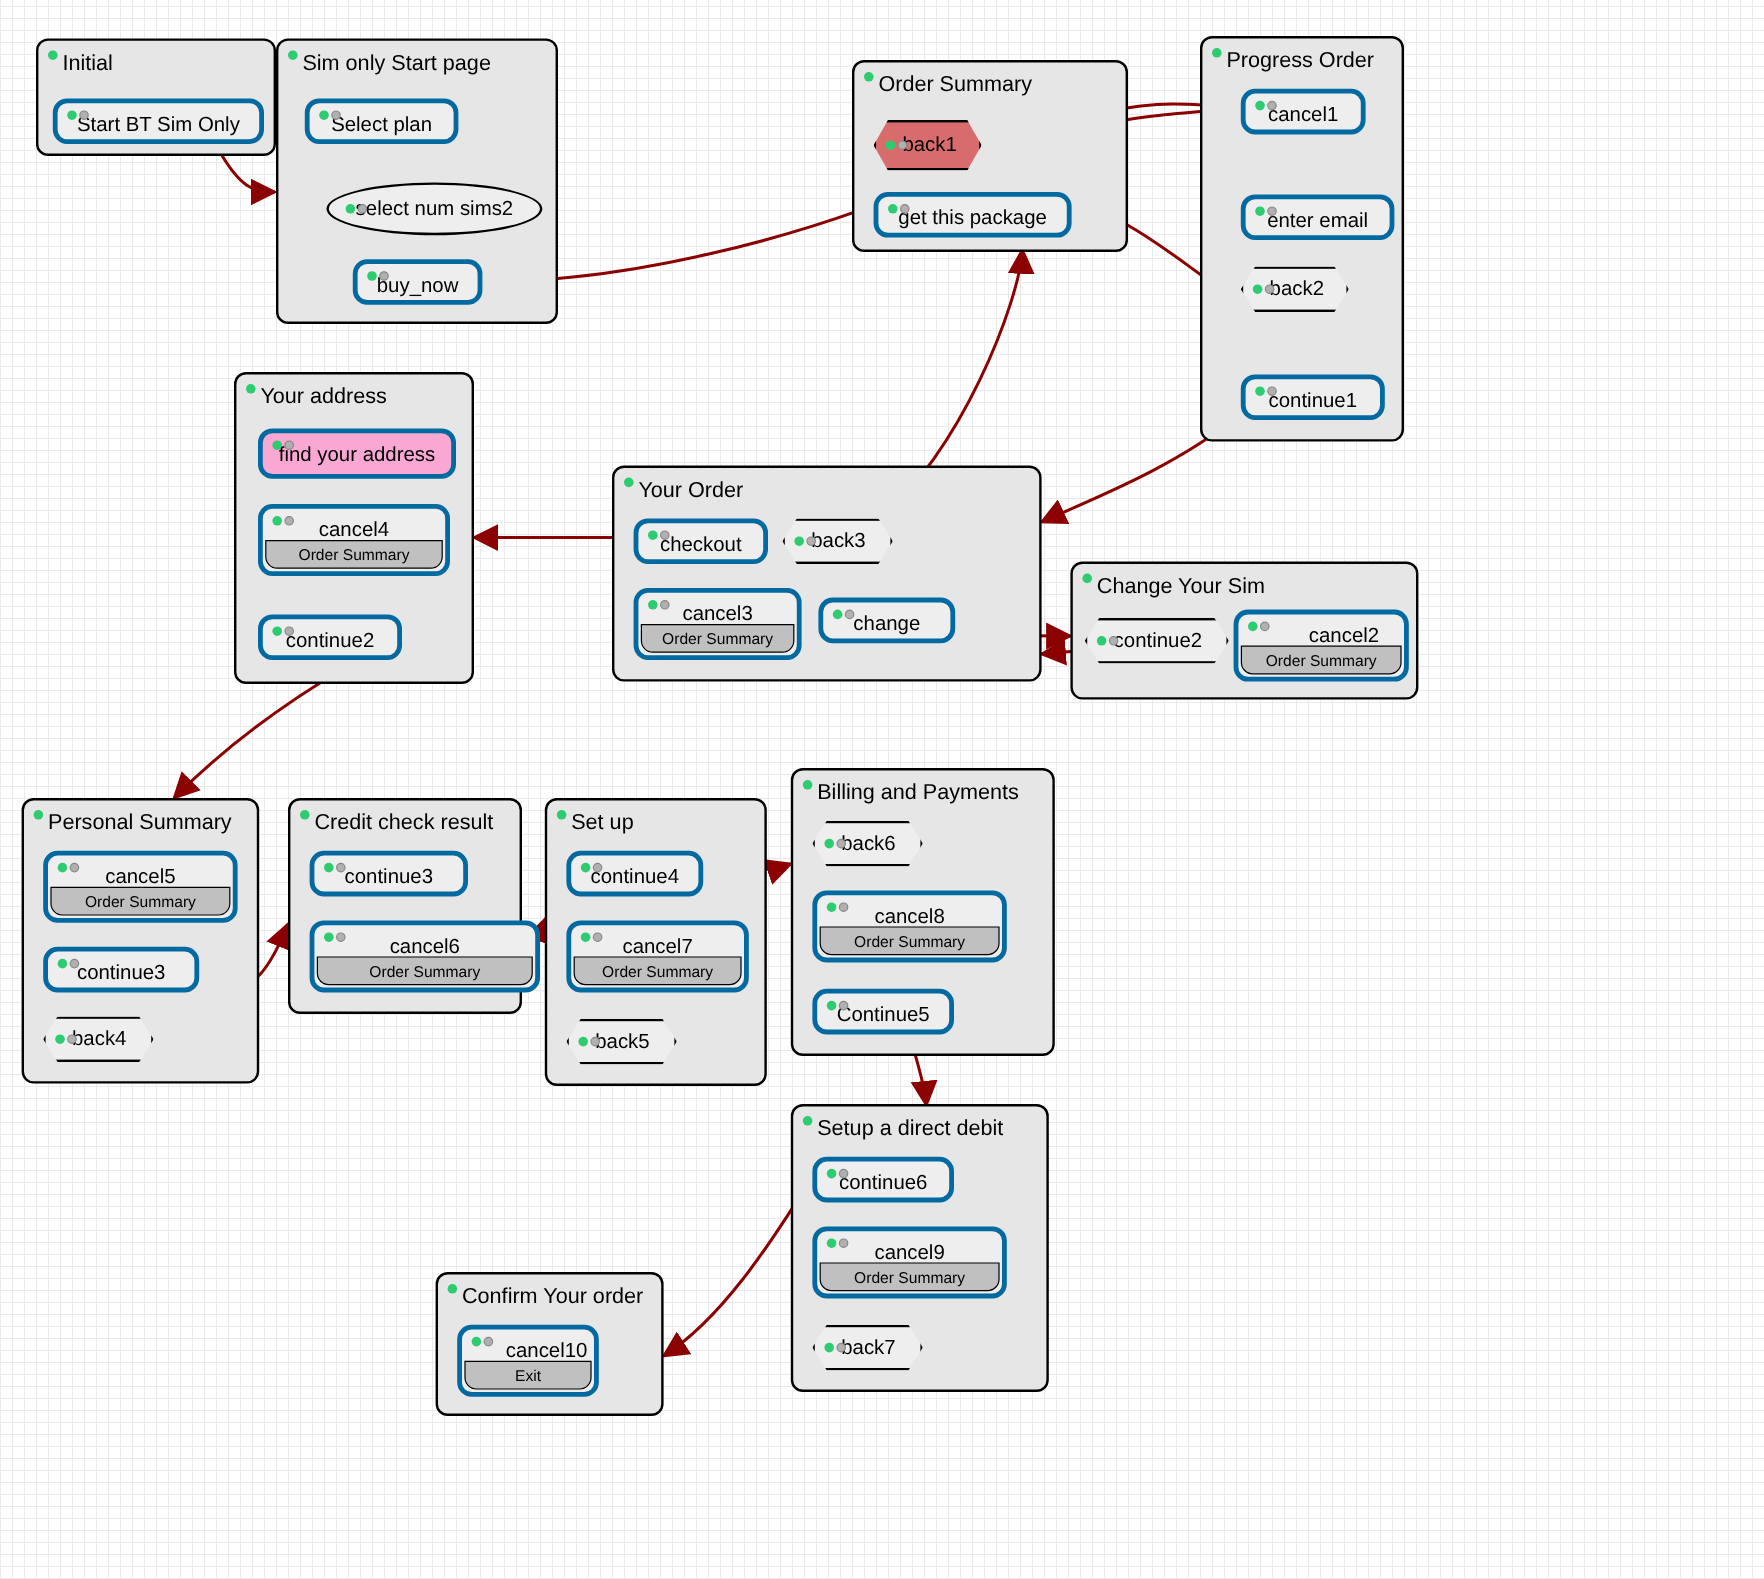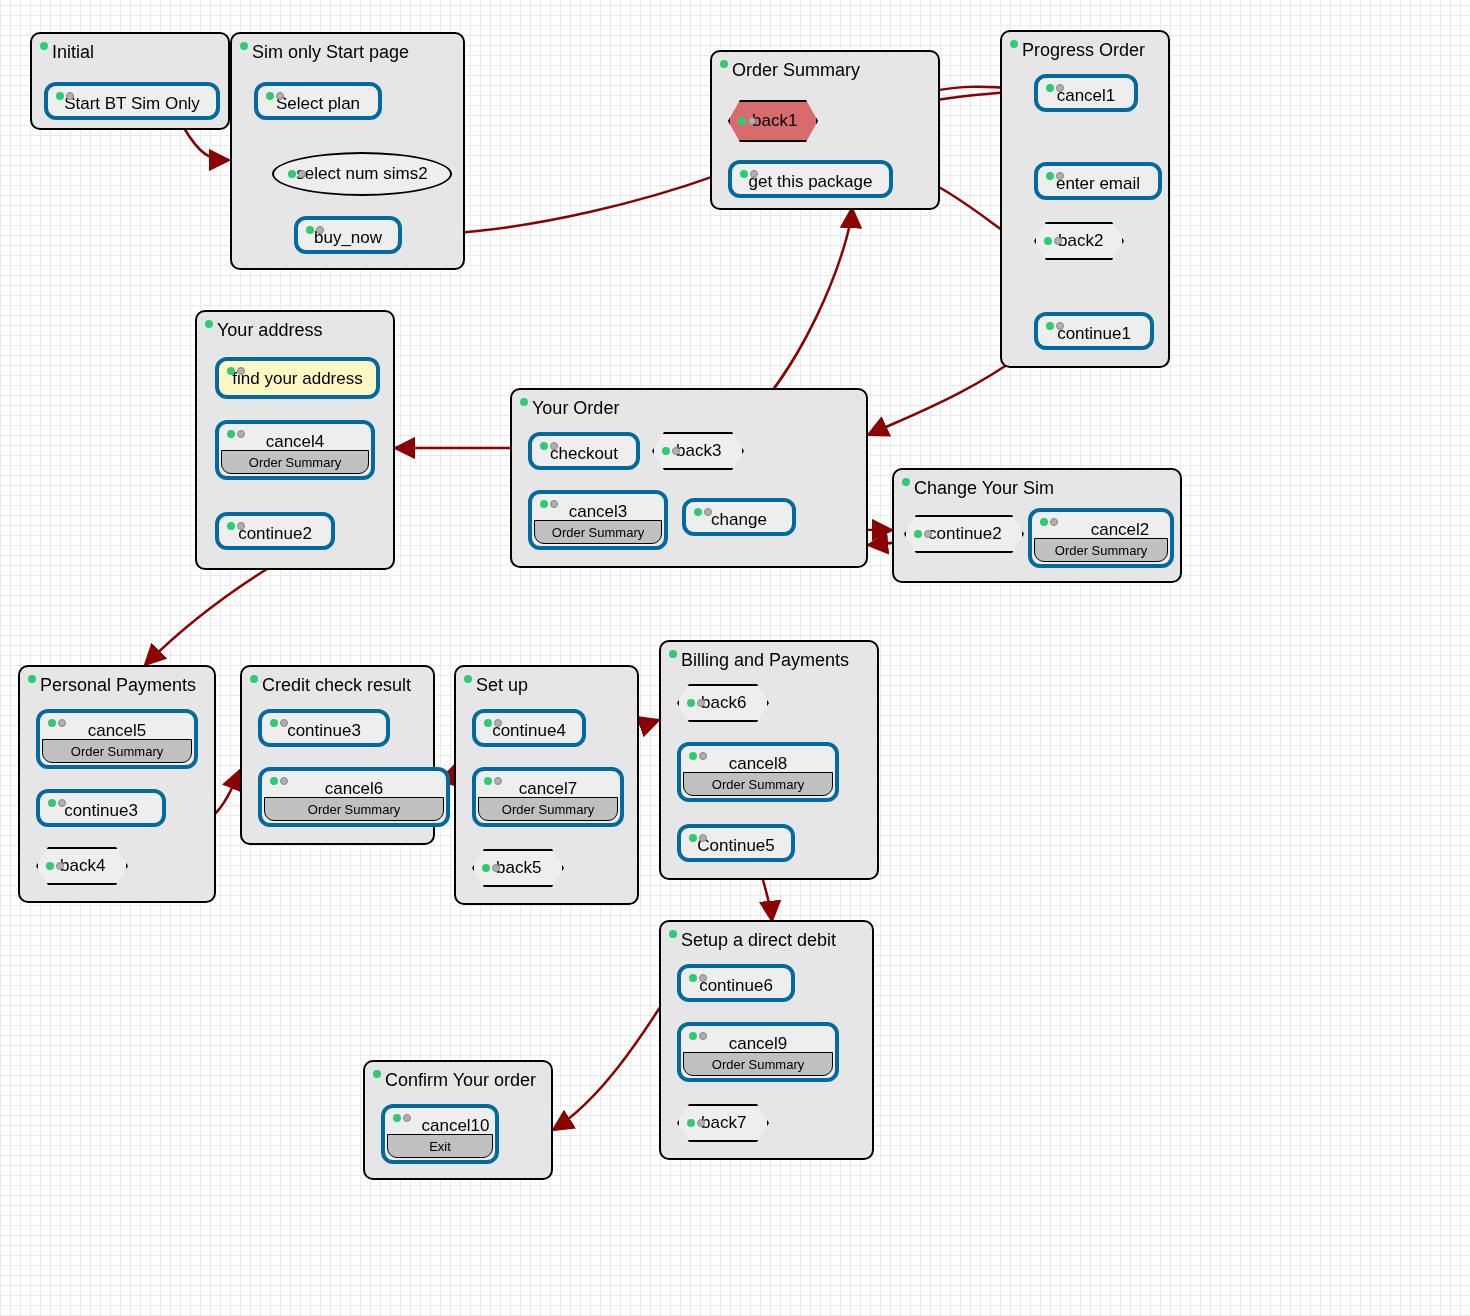--- a/index.html
+++ b/index.html
@@ -49,21 +49,21 @@
     background: #eeeeee;
     border: 4px solid #0369a1;
     border-radius: 12px;
     box-sizing: border-box;
     display: flex;
     align-items: flex-start;
     justify-content: center;
     padding-top: 8px;
     font-size: 17px;
   }
-  .node.red { background: #fef9c3; }
+  .node.red { background: #f9a8d4; }
   .node .dots { position: absolute; top: 6px; left: 8px; display: flex; gap: 2px; }
   .d { width: 8px; height: 8px; border-radius: 50%; }
   .d.g { background: #2ecc71; }
   .d.y { background: #b0b0b0; border: 1px solid #888; box-sizing: border-box; }
   .sublabel {
     position: absolute;
     left: 2px; right: 2px; bottom: 2px;
     height: 22px;
     background: #c0c0c0;
     border: 1px solid #000;
@@ -297,21 +297,21 @@
           <span class="d g"></span>
           <span class="d y"></span>
         </span>
     <span>cancel2</span>
     <div class="sublabel">Order Summary</div>
   </div>
 </div>
 
 <div class="container" style="left:18px; top:665px; width:198px; height:238px;">
   <span class="dot green"></span>
-  <span class="title">Personal Payments</span>
+  <span class="title">Personal Summary</span>
   <div class="node" style="left:16px; top:42px; width:162px; height:60px;">
     <span class="dots">
           <span class="d g"></span>
           <span class="d y"></span>
         </span>
     <span>cancel5</span>
     <div class="sublabel">Order Summary</div>
   </div>
   <div class="node" style="left:16px; top:122px; width:130px; height:38px;">
     <span class="dots">

